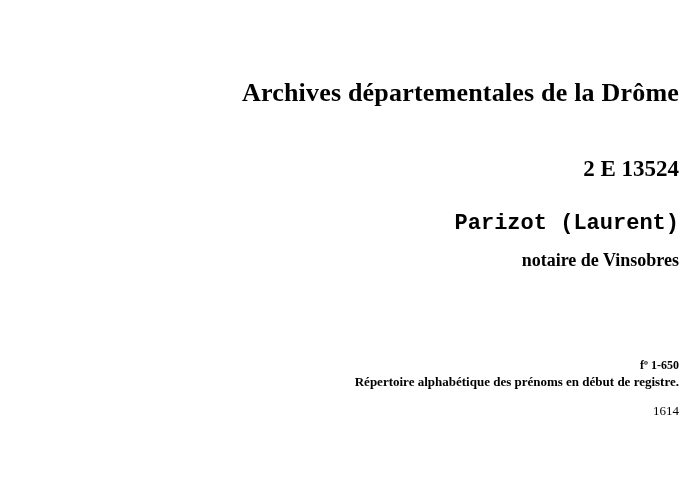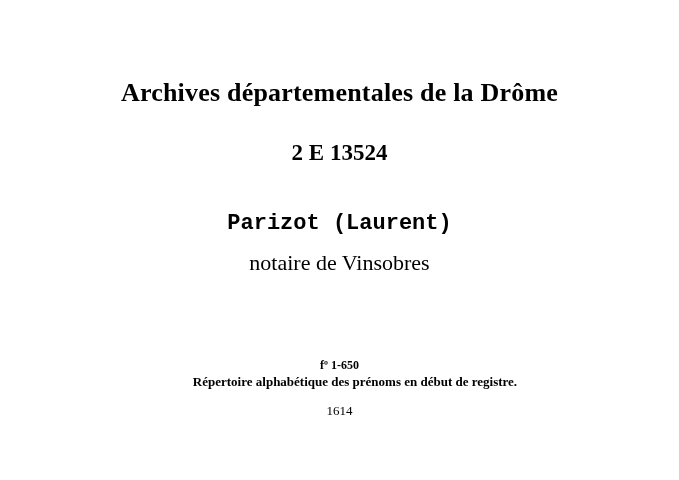--- a/index.html
+++ b/index.html
@@ -17,43 +17,43 @@
   .page {
     position: relative;
     width: 679px;
     height: 480px;
     box-sizing: border-box;
   }
   .block {
     position: absolute;
     left: 0;
     right: 0;
-    text-align: center;
+    text-align: right;
   }
   .title {
     top: 78px;
     font-size: 26px;
     font-weight: bold;
     letter-spacing: 0.2px;
   }
   .refcode {
-    top: 140px;
+    top: 156px;
     font-size: 23px;
     font-weight: bold;
   }
   .notary-name {
     top: 211px;
     font-size: 22px;
     font-weight: bold;
     font-family: Liberation Mono, monospace;
   }
   .notary-place {
     top: 250px;
-    font-size: 22px;
-    font-weight: normal;
+    font-size: 18px;
+    font-weight: bold;
   }
   .folios {
     top: 346px;
     font-size: 12px;
     font-weight: bold;
     margin-top: 12px;
   }
   .note {
     top: 374px;
     font-size: 13px;

